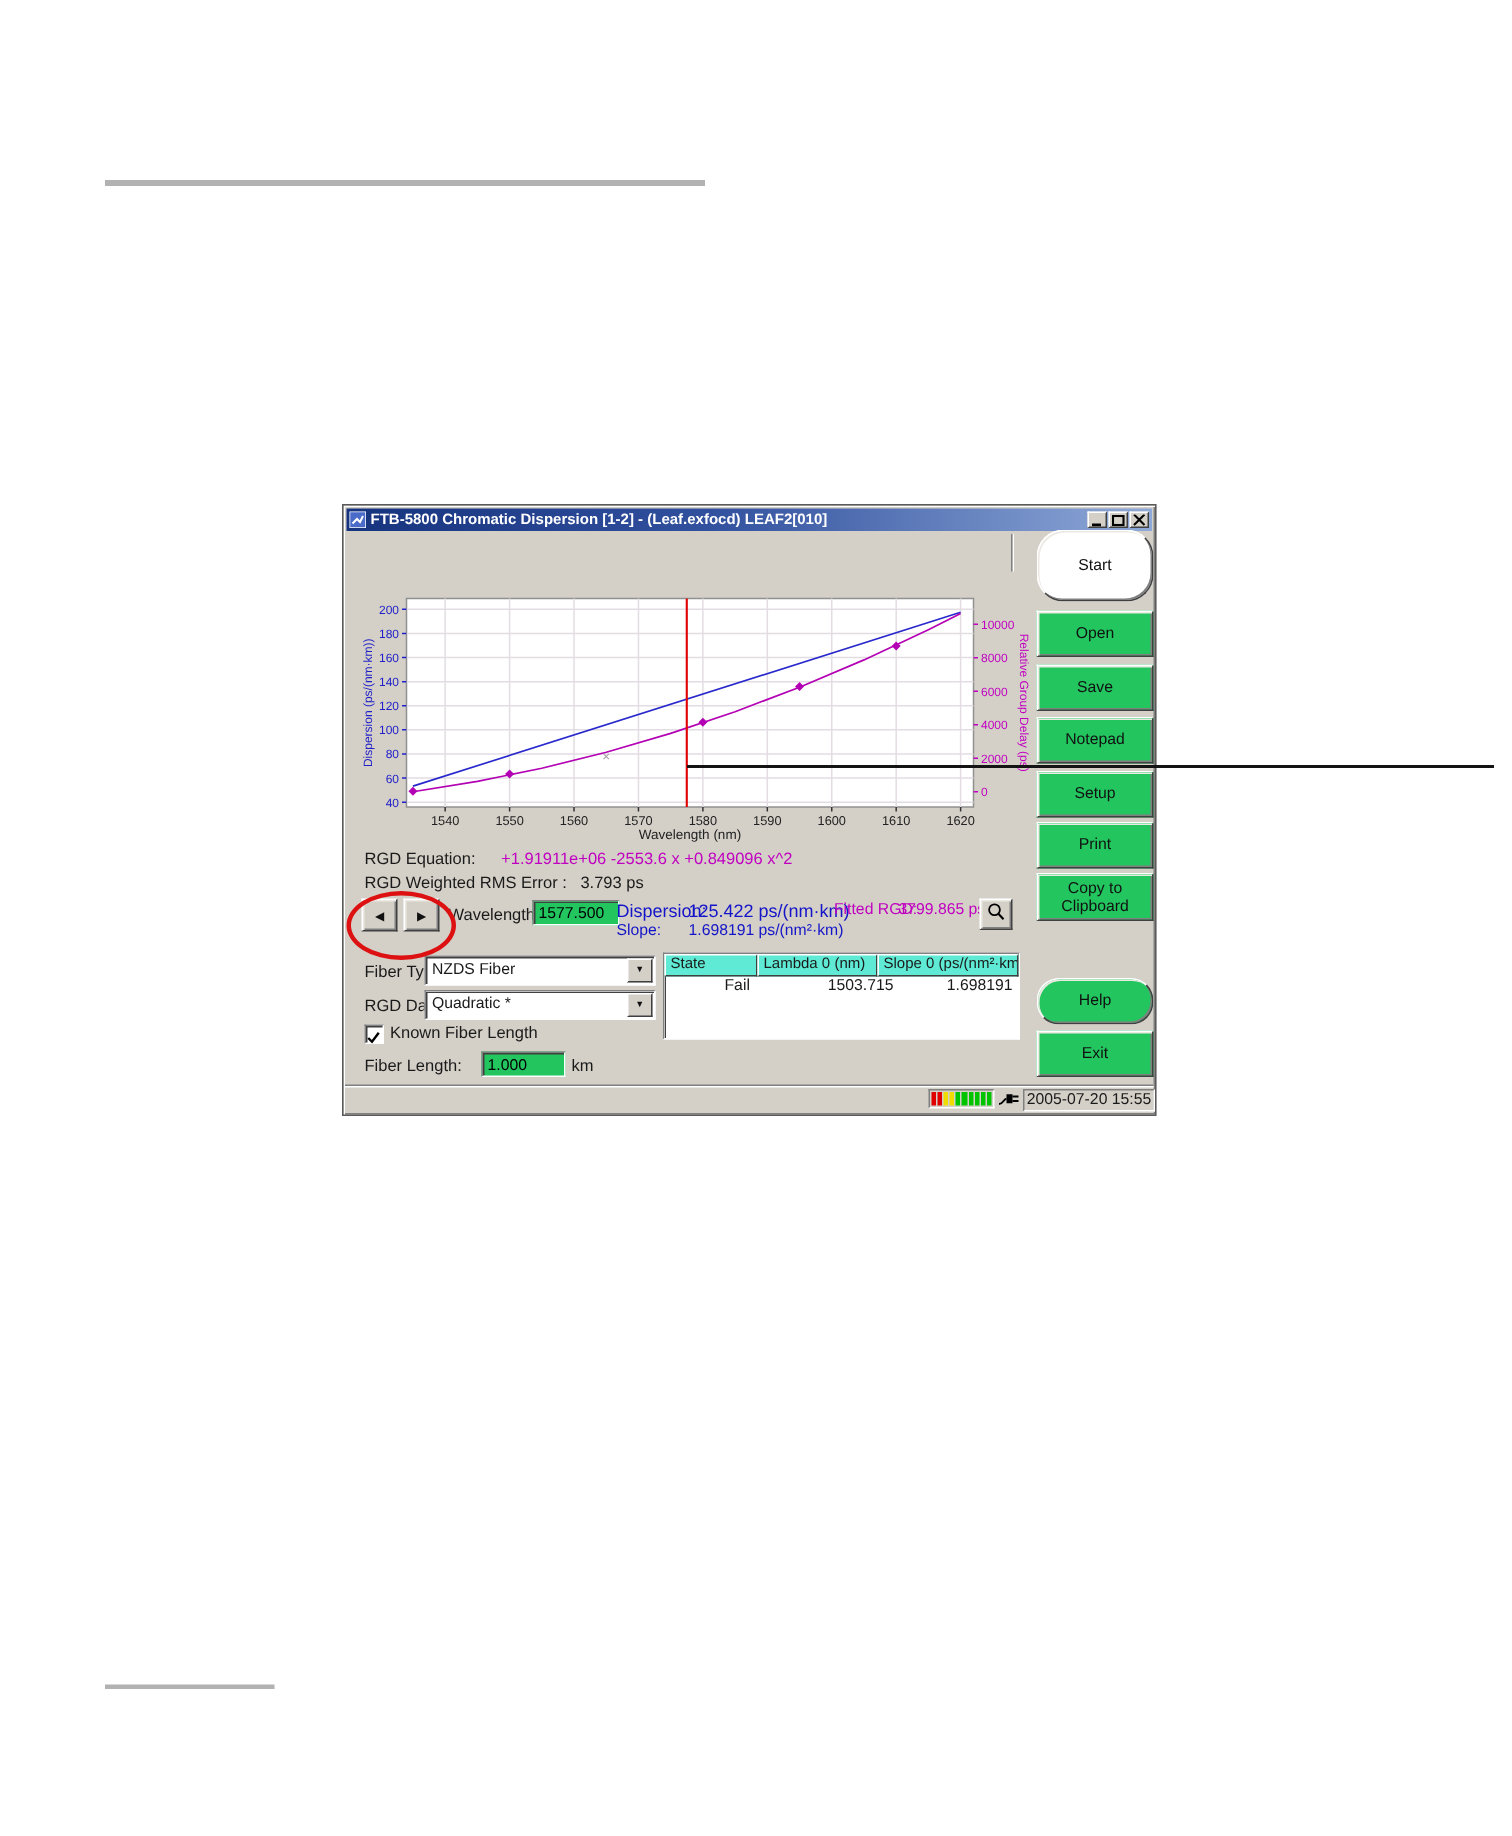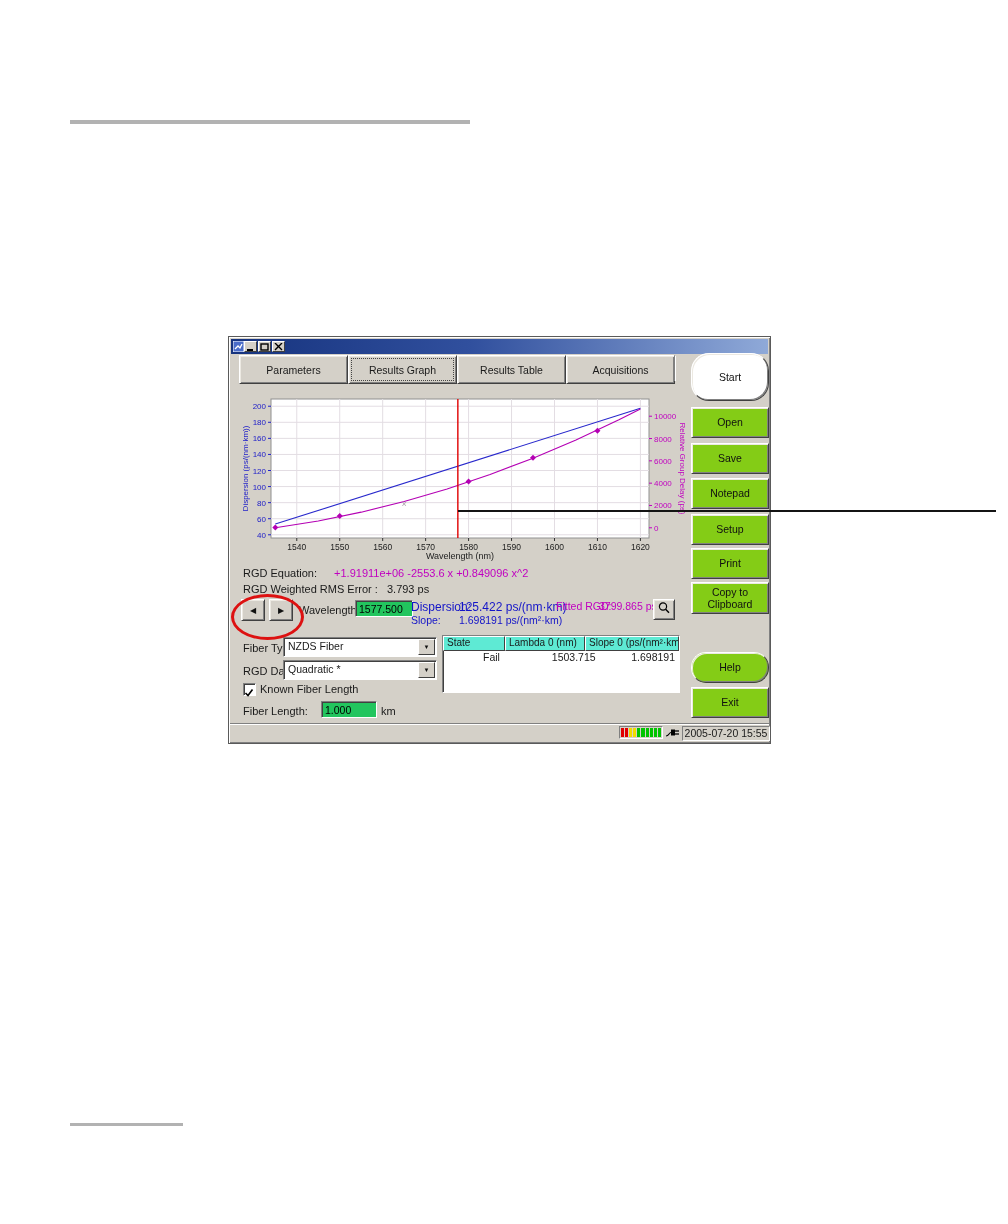--- a/index.html
+++ b/index.html
@@ -48,21 +48,21 @@
 
   .ztable{position:absolute;left:213px;top:298px;width:236px;height:56px;background:#fff;
           border:1px solid;border-color:#808080 #fff #fff #808080;box-shadow:inset 1px 1px 0 #404040;font-size:10.5px;}
   .zh{display:flex;height:15px;}
   .zh span{background:#5eead4;border:1px solid;border-color:#fff #404040 #404040 #fff;
            font-size:10px;padding:0 3px;overflow:hidden;white-space:nowrap;box-sizing:border-box;}
   .zr{display:flex;height:14px;margin-left:36px;}
   .zr span{padding:0 4px;white-space:nowrap;box-sizing:border-box;overflow:hidden;}
 
   .sidecol{position:absolute;left:462px;top:0;width:78px;height:386px;}
-  .sbtn{position:absolute;left:0;width:78px;background:#84cc16;border:1px solid;
+  .sbtn{position:absolute;left:0;width:78px;background:#22c55e;border:1px solid;
         border-color:#fff #404040 #404040 #fff;box-shadow:inset 1px 1px 0 #ece9e2, inset -1px -1px 0 #808080;
         font-family:"Liberation Sans",sans-serif;font-size:10.5px;color:#111;padding:0 4px;line-height:1.15;}
 
   .statusbar{position:absolute;left:1px;right:1px;bottom:1px;height:18px;background:#d4d0c8;
              border-top:1px solid #808080;box-shadow:inset 0 1px 0 #fff;}
   .battery{position:absolute;left:389px;top:2px;width:44px;height:13px;background:#d4d0c8;
            border:1px solid;border-color:#808080 #fff #fff #808080;display:flex;gap:1px;padding:1px;box-sizing:border-box;}
   .battery span{flex:1;}
   .plug{position:absolute;left:436px;top:2px;}
   .datepanel{position:absolute;left:452px;top:2px;width:86px;height:13px;border:1px solid;
@@ -78,45 +78,40 @@
 <div class="rule-top"></div>
 <div class="rule-bottom"></div>
 
 <div class="window">
 
   <div class="titlebar">
     <svg width="11" height="11">
       <rect x="0" y="0" width="11" height="11" fill="#4a6cc8" stroke="#fff" stroke-width="1"></rect>
       <polyline points="2,8 5,5 7,7 9,3" fill="none" stroke="#fff" stroke-width="1.3"></polyline>
     </svg>
+    <span class="title-text">FTB-5800 Chromatic Dispersion  [1-2] - (Leaf.exfocd) LEAF2[010]</span>
     <span class="tb-btns">
       <button class="tb-btn">
           <svg width="9" height="8">
             <line x1="1" y1="7" x2="7" y2="7" stroke="#000" stroke-width="2"></line>
           </svg>
         </button>
       <button class="tb-btn">
           <svg width="9" height="8">
             <rect x="1" y="1" width="7" height="6" fill="none" stroke="#000" stroke-width="1.4"></rect>
           </svg>
         </button>
       <button class="tb-btn">
           <svg width="9" height="8">
             <path d="M1 0 L8 7 M8 0 L1 7" stroke="#000" stroke-width="1.4"></path>
           </svg>
         </button>
     </span>
   </div>
 
-  <div class="tabs" id="tabs">
-      <div class="tab">Parameters</div>
-      <div class="tab active">Results Graph</div>
-      <div class="tab">Results Table</div>
-      <div class="tab">Acquisitions</div>
-    </div>
   <div class="tabsep"></div>
 
   <div class="chart-wrap">
     <svg id="chart-svg" width="450" height="172">
         <rect x="34" y="8" width="378" height="139" fill="#ffffff" stroke="#909090" stroke-width="1"></rect>
         <line x1="59.772727272727266" y1="8" x2="59.772727272727266" y2="147" stroke="#e3dde3"></line>
         <line x1="102.72727272727273" y1="8" x2="102.72727272727273" y2="147" stroke="#e3dde3"></line>
         <line x1="145.6818181818182" y1="8" x2="145.6818181818182" y2="147" stroke="#e3dde3"></line>
         <line x1="188.63636363636365" y1="8" x2="188.63636363636365" y2="147" stroke="#e3dde3"></line>
         <line x1="231.5909090909091" y1="8" x2="231.5909090909091" y2="147" stroke="#e3dde3"></line>

